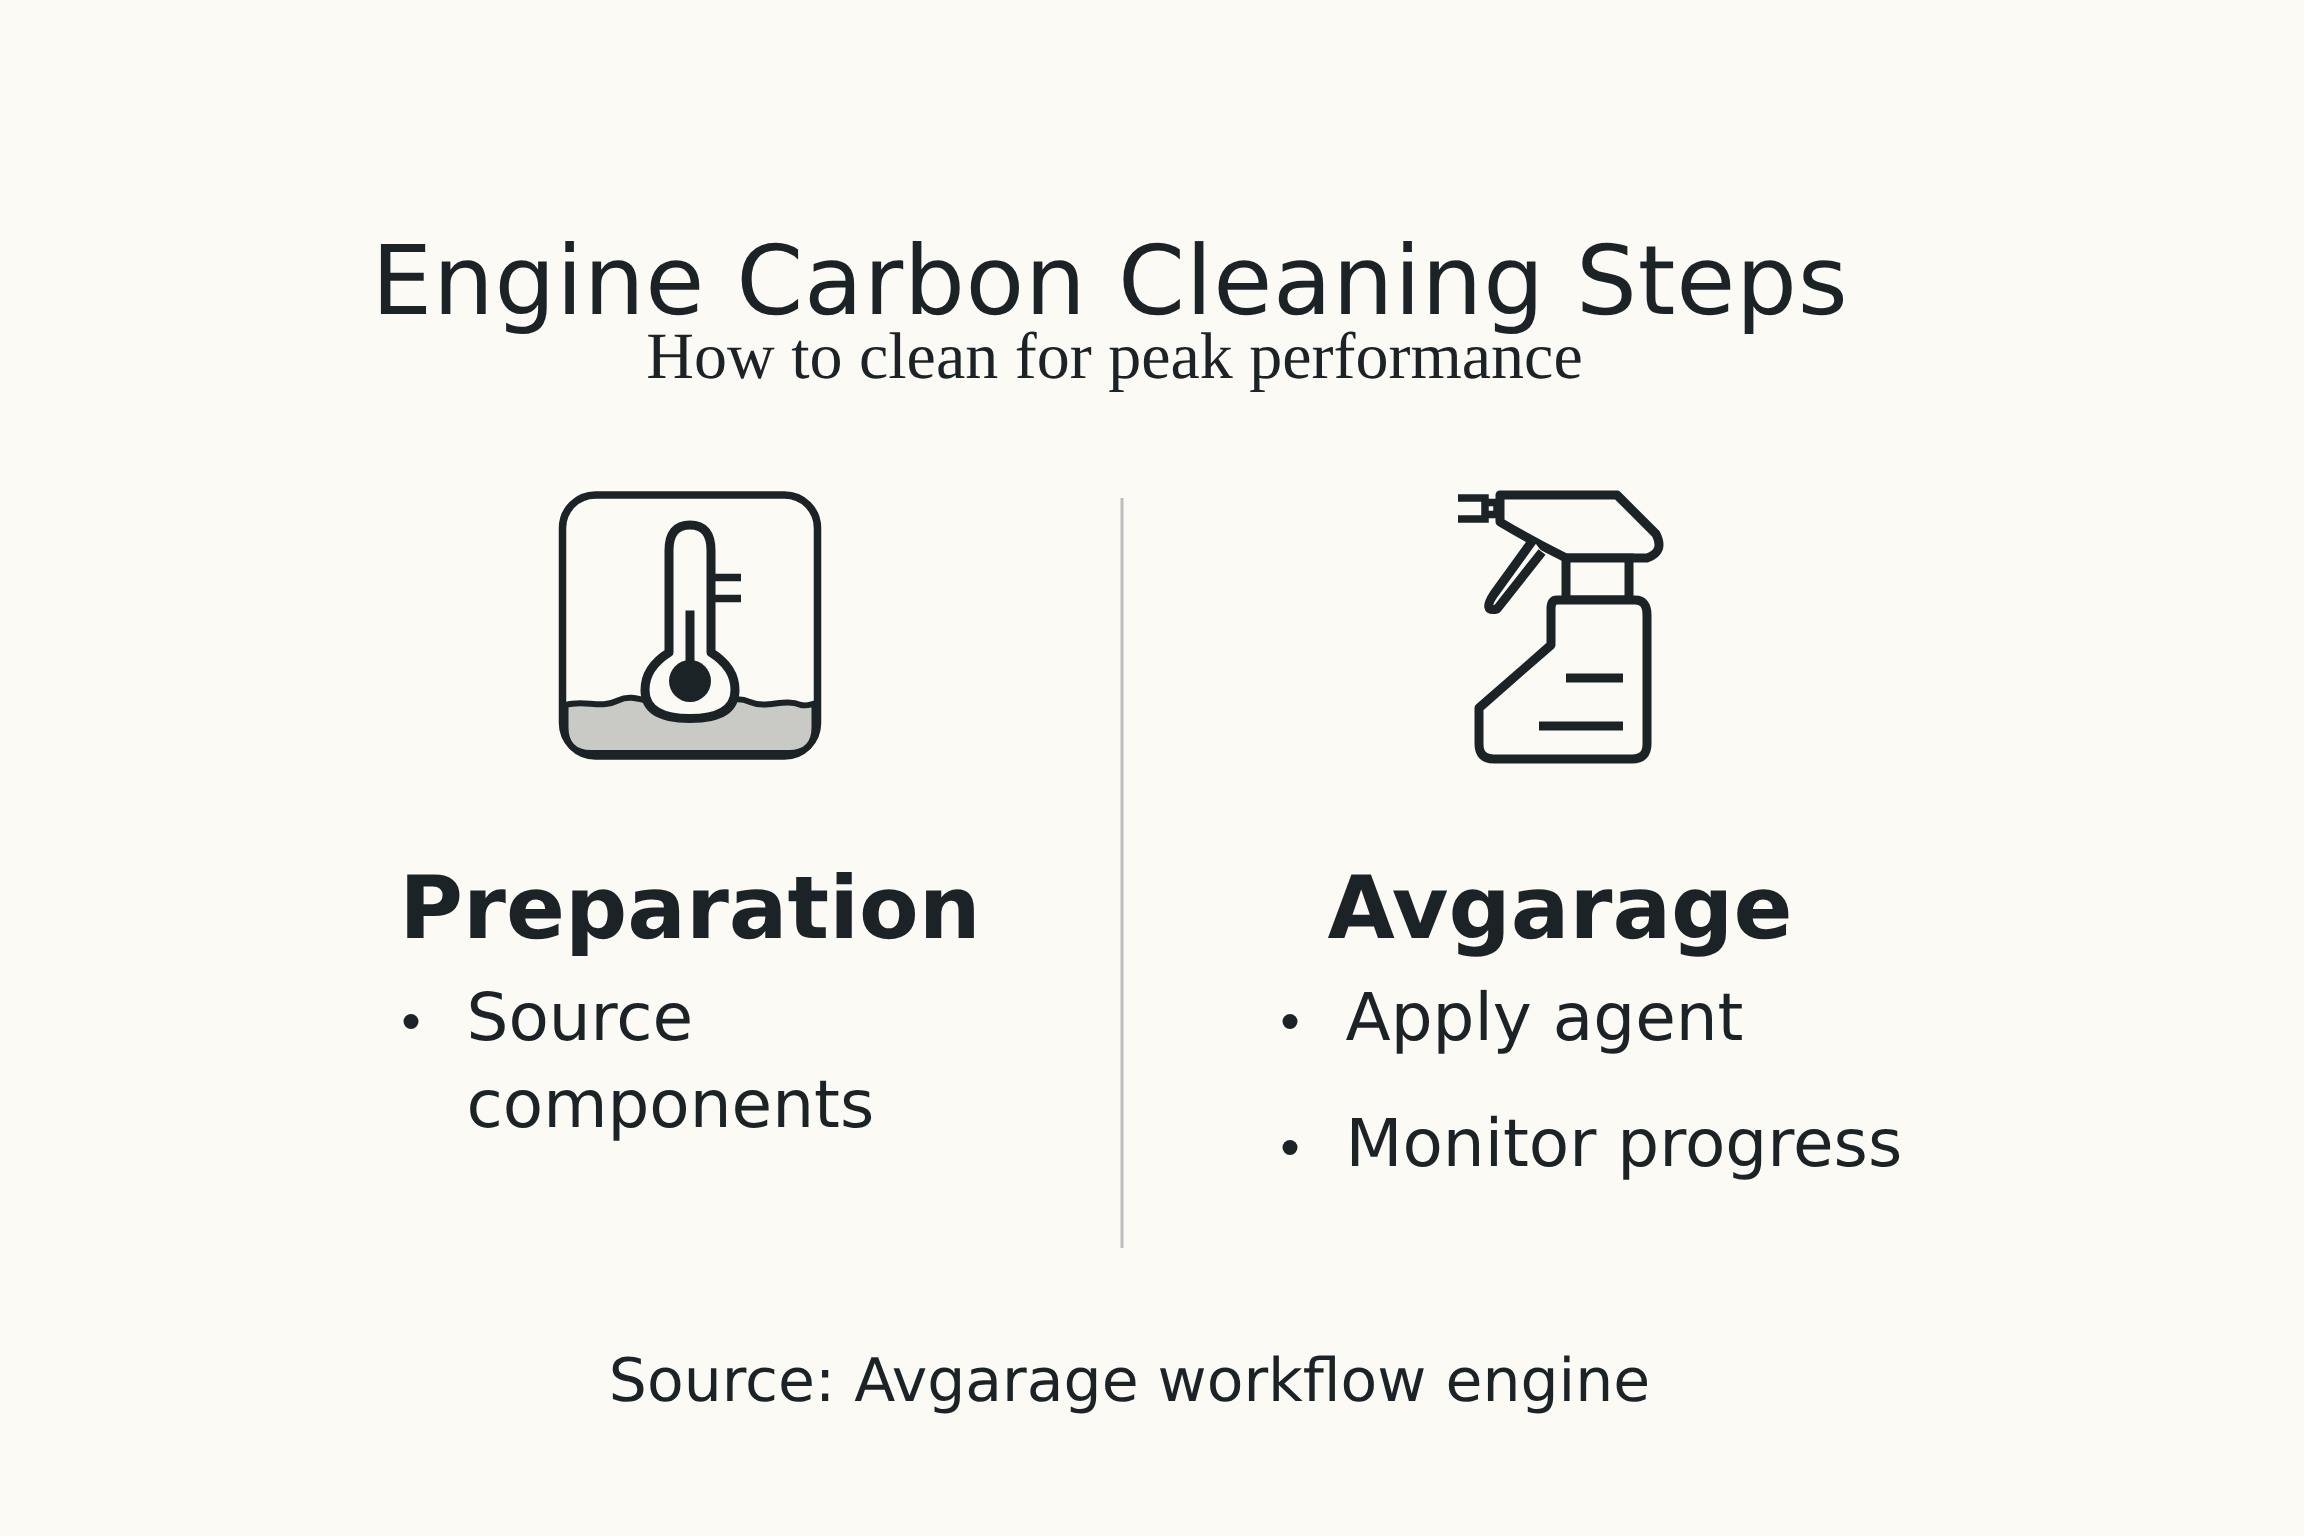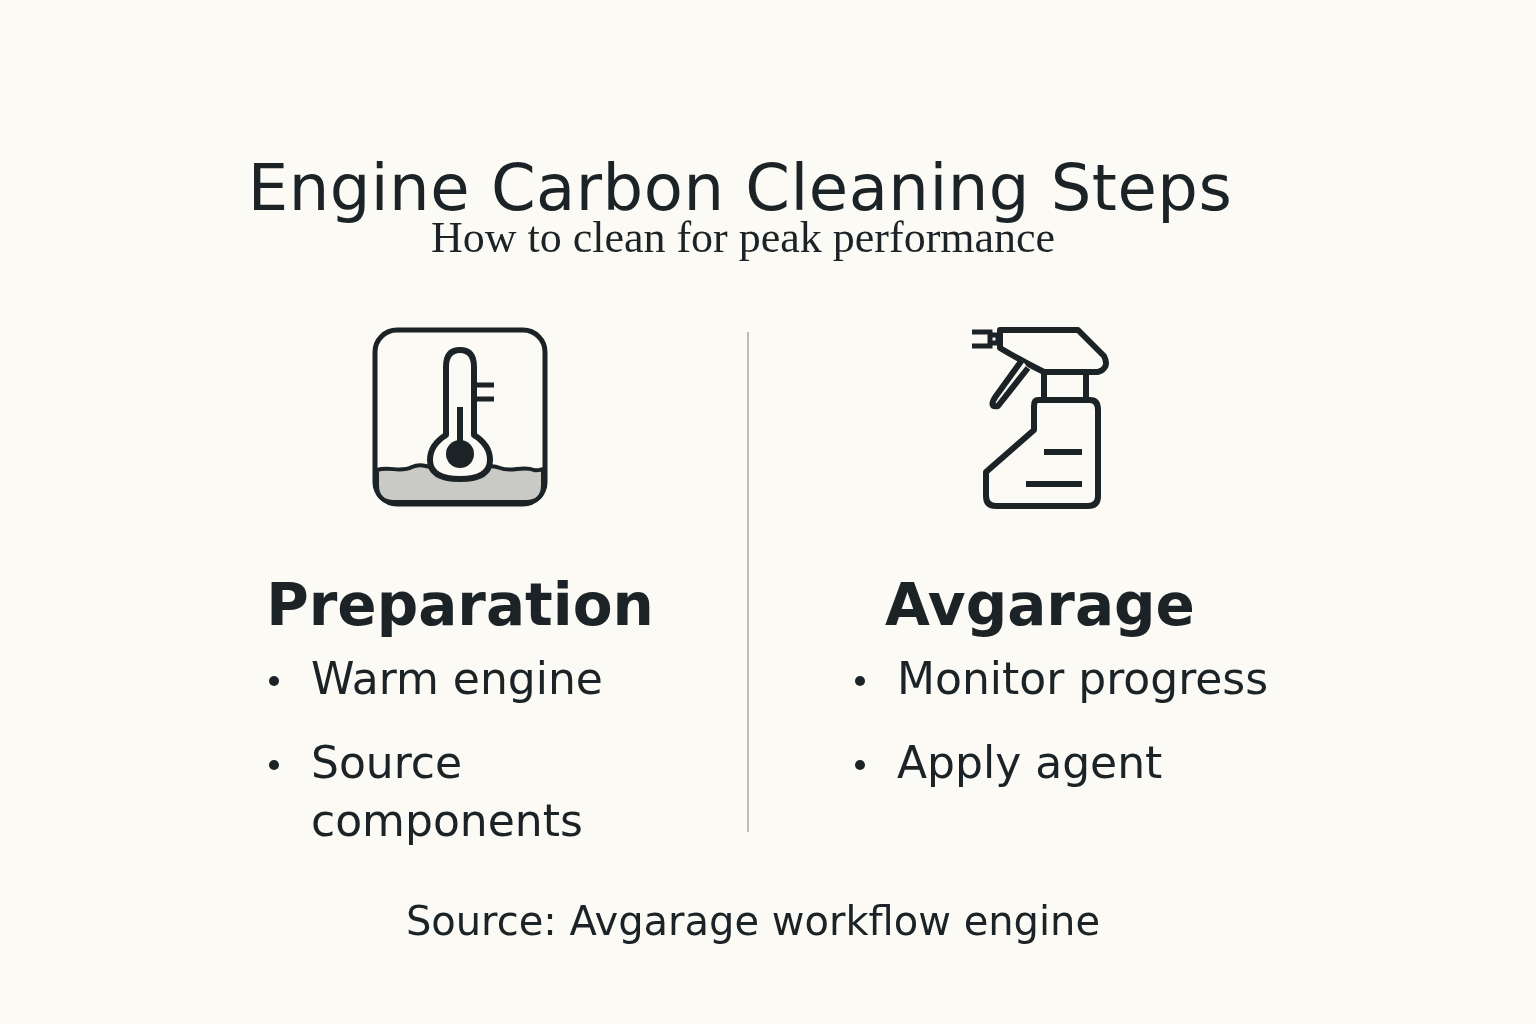--- a/index.html
+++ b/index.html
@@ -52,38 +52,37 @@
       <rect x="3" y="3" width="170" height="174" rx="22" ry="22" fill="#fbfaf5" stroke="#1c2326" stroke-width="5"></rect>
       <path d="M5,143 C18,139 28,146 40,140 C52,134 62,145 74,140 C80,138 86,147 98,145 C110,143 116,136 128,141 C140,146 150,138 162,143 C166,144 170,142 171,142 L171,158 Q171,175 154,175 L22,175 Q5,175 5,158 Z" fill="#c9c9c6" stroke="#1c2326" stroke-width="4"></path>
       <path d="M74,40 Q74,23 88,23 Q102,23 102,40 L102,108 Q118,118 118,133 Q118,152 88,152 Q58,152 58,133 Q58,118 74,108 Z" fill="#fbfaf5" stroke="#1c2326" stroke-width="6" stroke-linejoin="round"></path>
       <line x1="88" y1="80" x2="88" y2="118" stroke="#1c2326" stroke-width="6"></line>
       <circle cx="88" cy="127" r="14" fill="#1c2326"></circle>
       <line x1="103" y1="58" x2="122" y2="58" stroke="#1c2326" stroke-width="5"></line>
       <line x1="103" y1="72" x2="122" y2="72" stroke="#1c2326" stroke-width="5"></line>
     </svg>
     <div class="col-title" style="left:260px; width:400px; top:546px;">Preparation</div>
     <ul class="bullets" style="left:263px; top:650px; width:400px;">
-      <li>Warm engine</li>
       <li style="width:320px;">Source components</li>
     </ul>
   </div>
 
   <div class="divider"></div>
 
   <div>
     <svg class="icon" style="left:968px; top:324px;" width="146" height="188" viewBox="0 0 146 188">
       <path d="M4,8 L22,8 L22,22 L4,22 M22,11 L30,11 L30,19 L22,19" fill="none" stroke="#1c2326" stroke-width="5"></path>
       <path d="M32,6 L110,6 L136,32 Q142,44 130,48 L76,48 Q52,36 32,24 Z" fill="#fbfaf5" stroke="#1c2326" stroke-width="6" stroke-linejoin="round"></path>
       <path d="M54,36 L28,72 Q20,84 30,82 L60,44" fill="#fbfaf5" stroke="#1c2326" stroke-width="6" stroke-linejoin="round"></path>
       <rect x="76" y="48" width="42" height="28" fill="#fbfaf5" stroke="#1c2326" stroke-width="6"></rect>
       <path d="M70,76 L122,76 Q130,76 130,86 L130,172 Q130,182 120,182 L28,182 Q18,182 18,172 L18,148 L66,106 L66,82 Q66,76 70,76 Z" fill="#fbfaf5" stroke="#1c2326" stroke-width="6" stroke-linejoin="round"></path>
       <line x1="76" y1="128" x2="114" y2="128" stroke="#1c2326" stroke-width="6"></line>
       <line x1="58" y1="160" x2="114" y2="160" stroke="#1c2326" stroke-width="6"></line>
     </svg>
     <div class="col-title" style="left:840px; width:400px; top:546px;">Avgarage</div>
     <ul class="bullets" style="left:849px; top:650px; width:520px;">
+      <li>Apply agent</li>
       <li>Monitor progress</li>
-      <li>Apply agent</li>
     </ul>
   </div>
 
   <div class="source">Source: Avgarage workflow engine</div>
 </div>
 
 </body></html>

